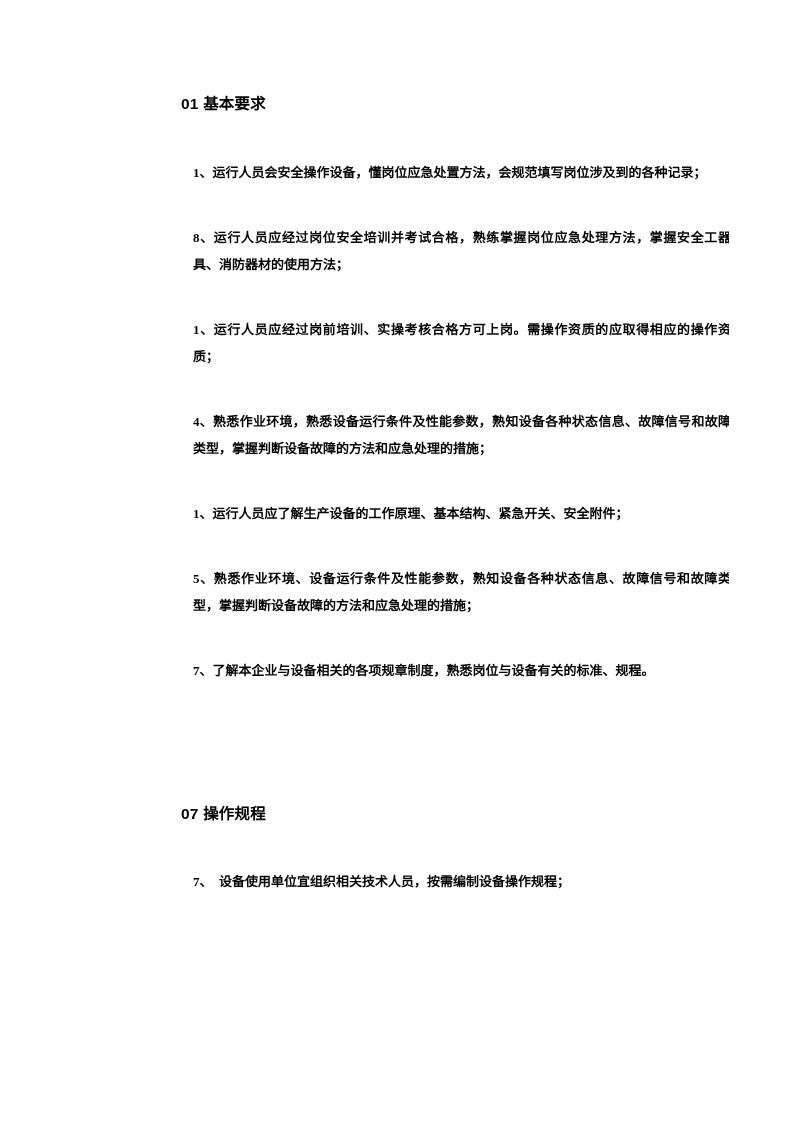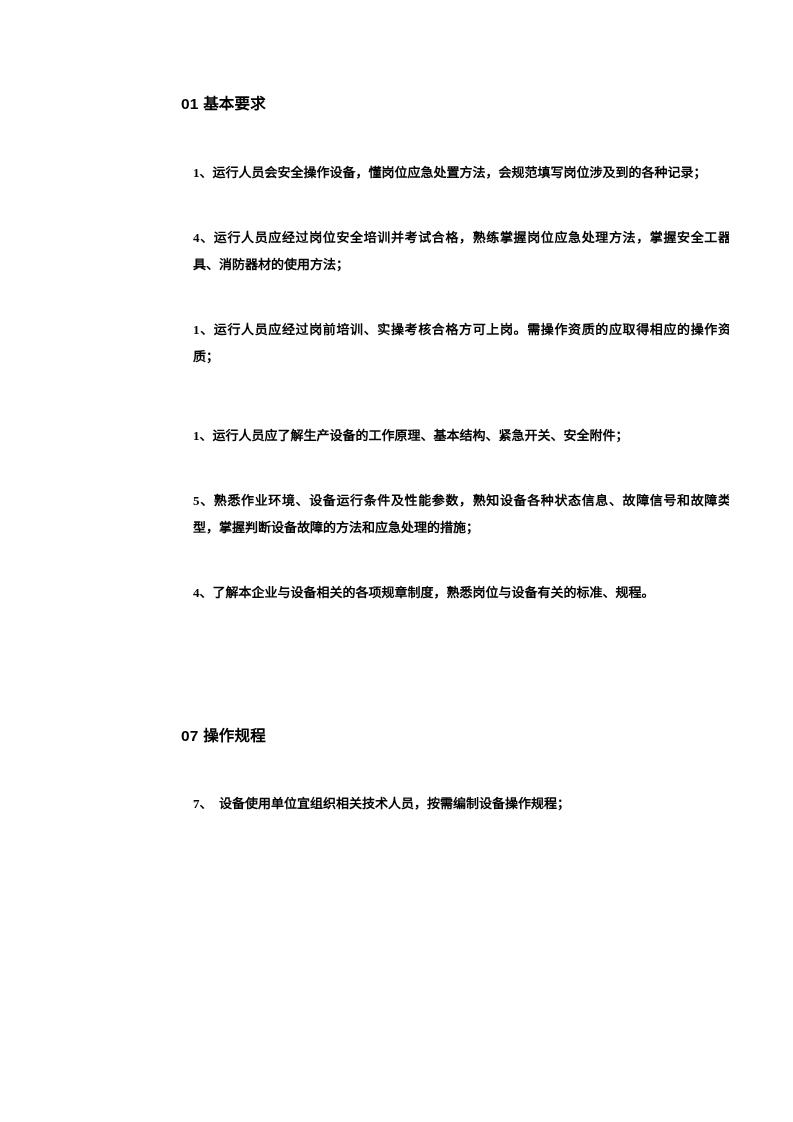--- a/index.html
+++ b/index.html
@@ -70,35 +70,36 @@
 
   <div class="doc-body">
 
     <h2 class="section-heading">01 基本要求</h2>
 
     <div class="spacer gap-after-heading"></div>
 
     <p class="para">1、运行人员会安全操作设备，懂岗位应急处置方法，会规范填写岗位涉及到的各种记录；</p>
     <div class="spacer gap-para"></div>
 
-    <p class="para">4、运行人员应经过岗位安全培训并考试合格，熟练掌握岗位应急处理方法，掌握安全工器具、消防器材的使用方法；</p>
+    <p class="para">8、运行人员应经过岗位安全培训并考试合格，熟练掌握岗位应急处理方法，掌握安全工器具、消防器材的使用方法；</p>
     <div class="spacer gap-para"></div>
 
     <p class="para">1、运行人员应经过岗前培训、实操考核合格方可上岗。需操作资质的应取得相应的操作资质；</p>
     <div class="spacer gap-para"></div>
 
+    <p class="para">4、熟悉作业环境，熟悉设备运行条件及性能参数，熟知设备各种状态信息、故障信号和故障类型，掌握判断设备故障的方法和应急处理的措施；</p>
     <div class="spacer gap-para"></div>
 
     <p class="para">1、运行人员应了解生产设备的工作原理、基本结构、紧急开关、安全附件；</p>
     <div class="spacer gap-para"></div>
 
     <p class="para">5、熟悉作业环境、设备运行条件及性能参数，熟知设备各种状态信息、故障信号和故障类型，掌握判断设备故障的方法和应急处理的措施；</p>
     <div class="spacer gap-para"></div>
 
-    <p class="para">4、了解本企业与设备相关的各项规章制度，熟悉岗位与设备有关的标准、规程。</p>
+    <p class="para">7、了解本企业与设备相关的各项规章制度，熟悉岗位与设备有关的标准、规程。</p>
 
     <div class="spacer gap-section"></div>
 
     <h2 class="section-heading">07 操作规程</h2>
 
     <div class="spacer gap-after-heading"></div>
 
     <p class="para">7、  设备使用单位宜组织相关技术人员，按需编制设备操作规程；</p>
 
   </div>

